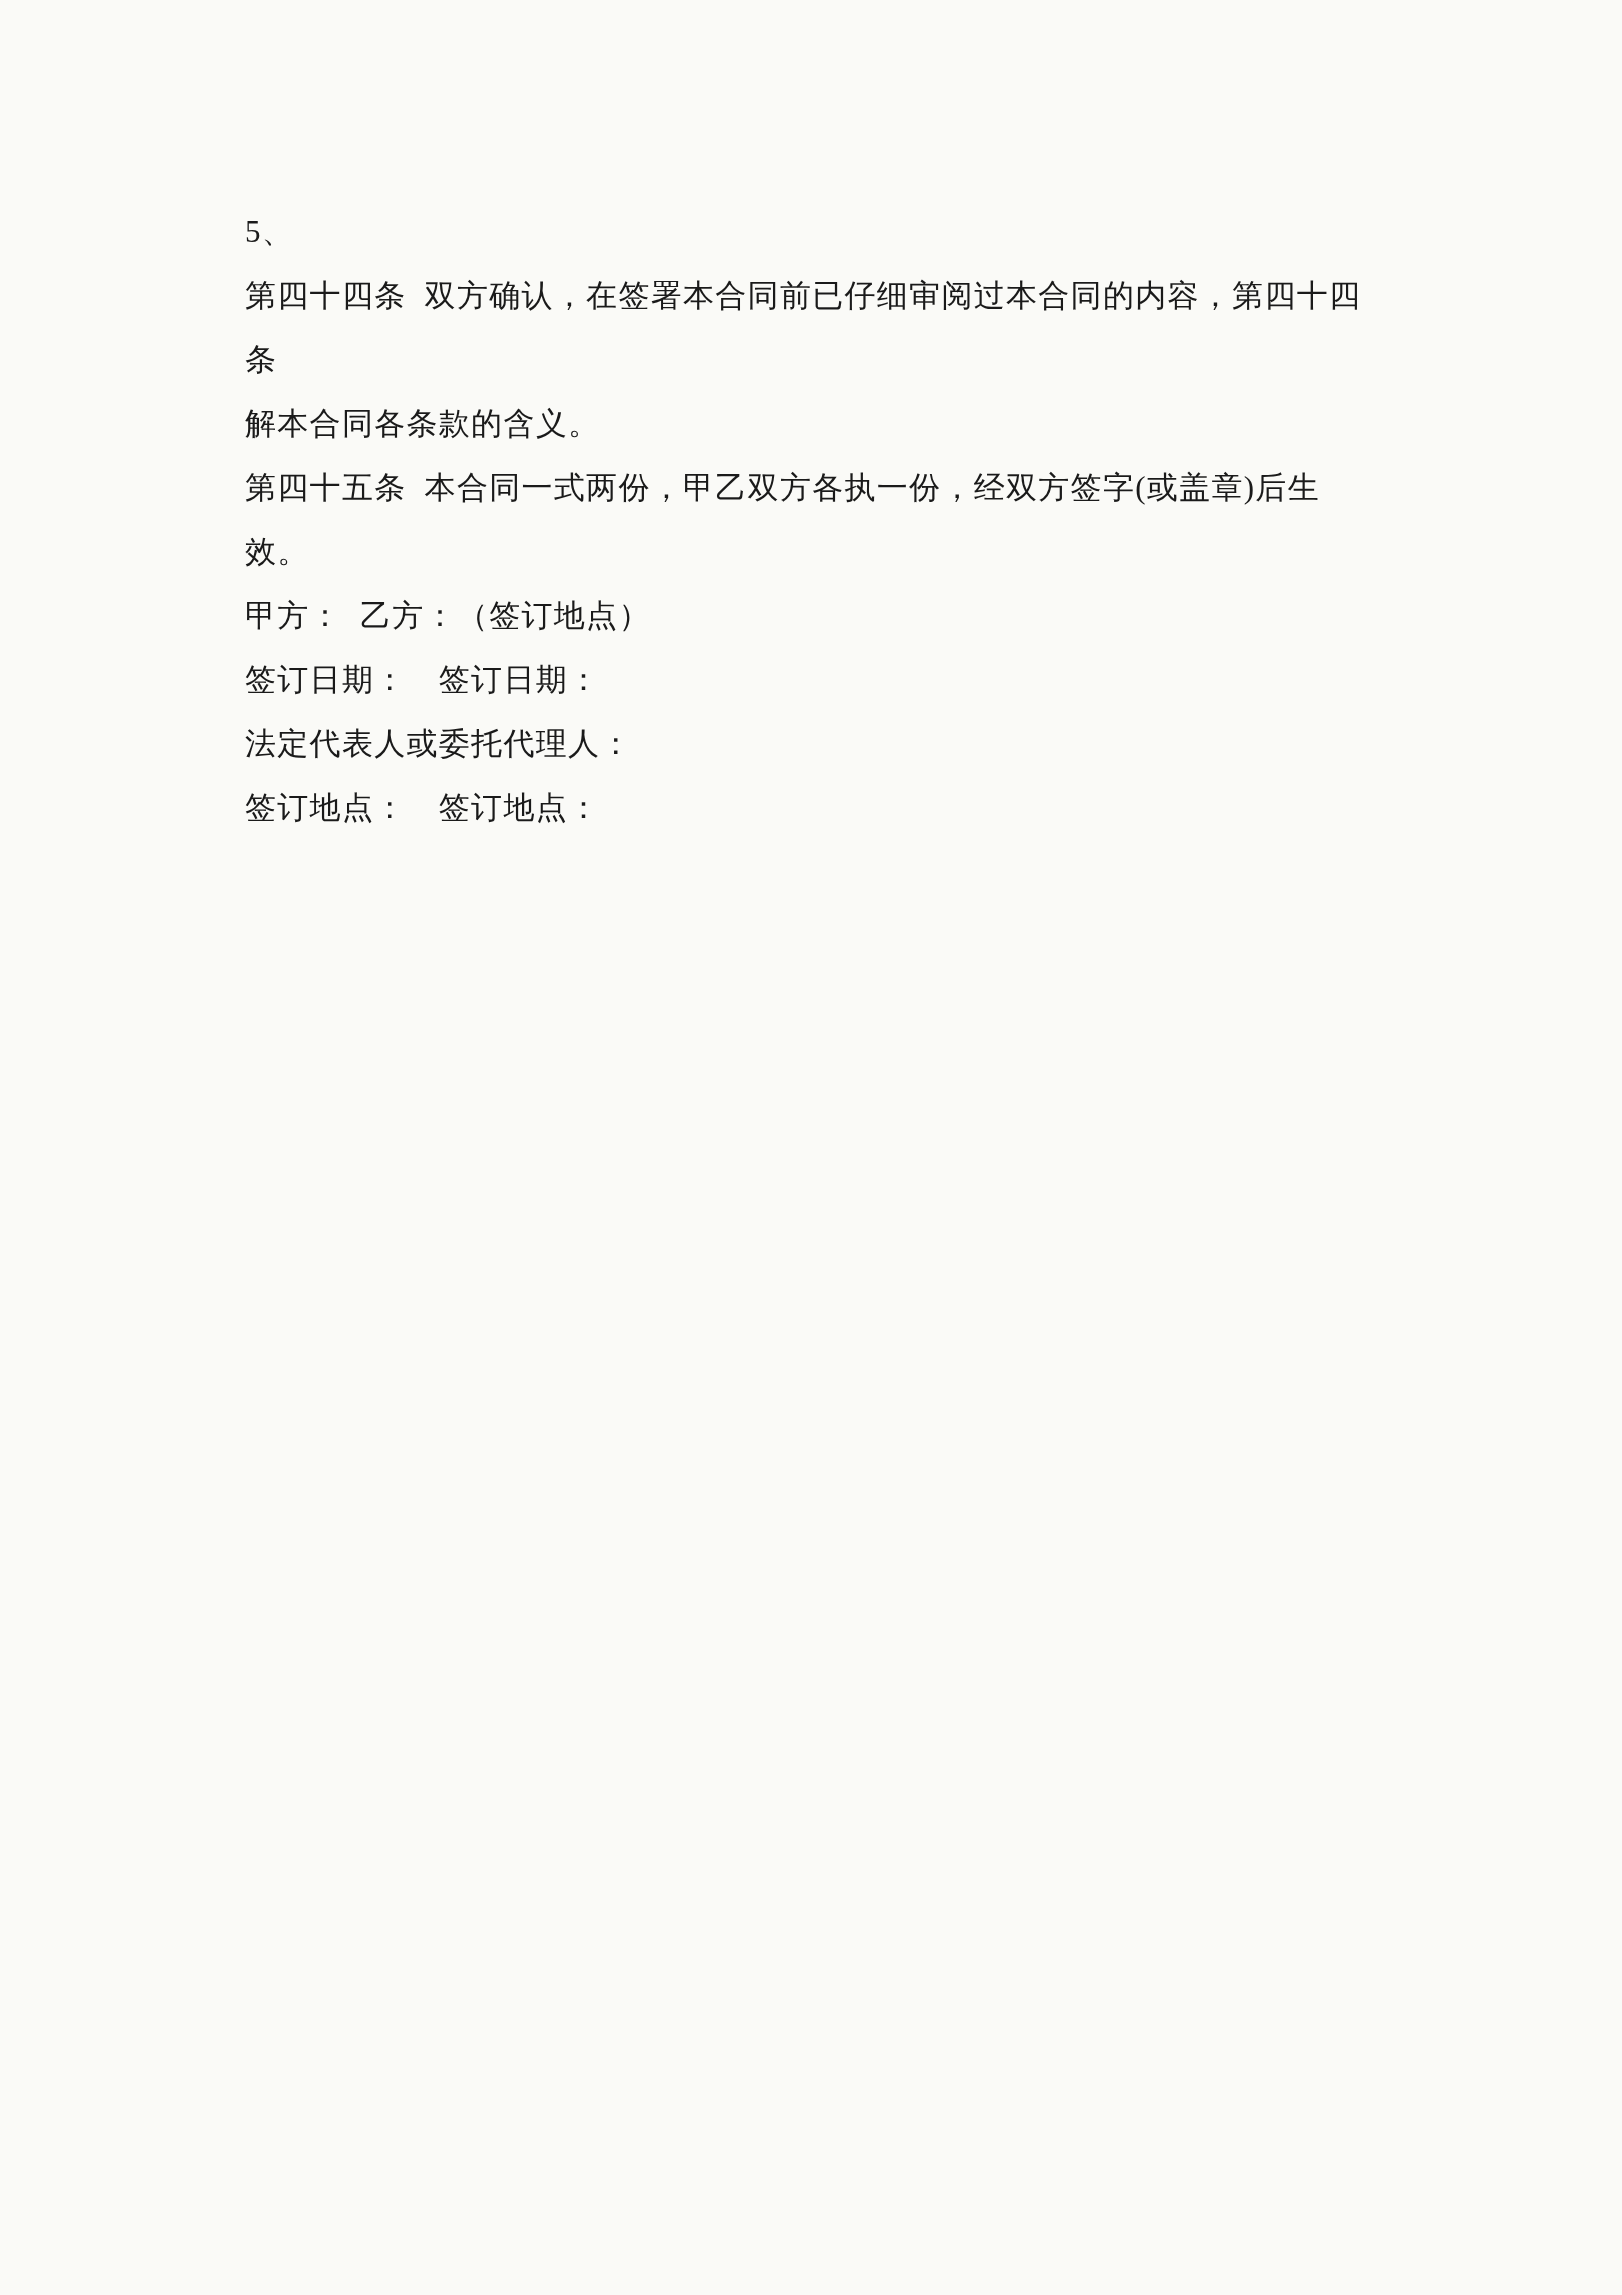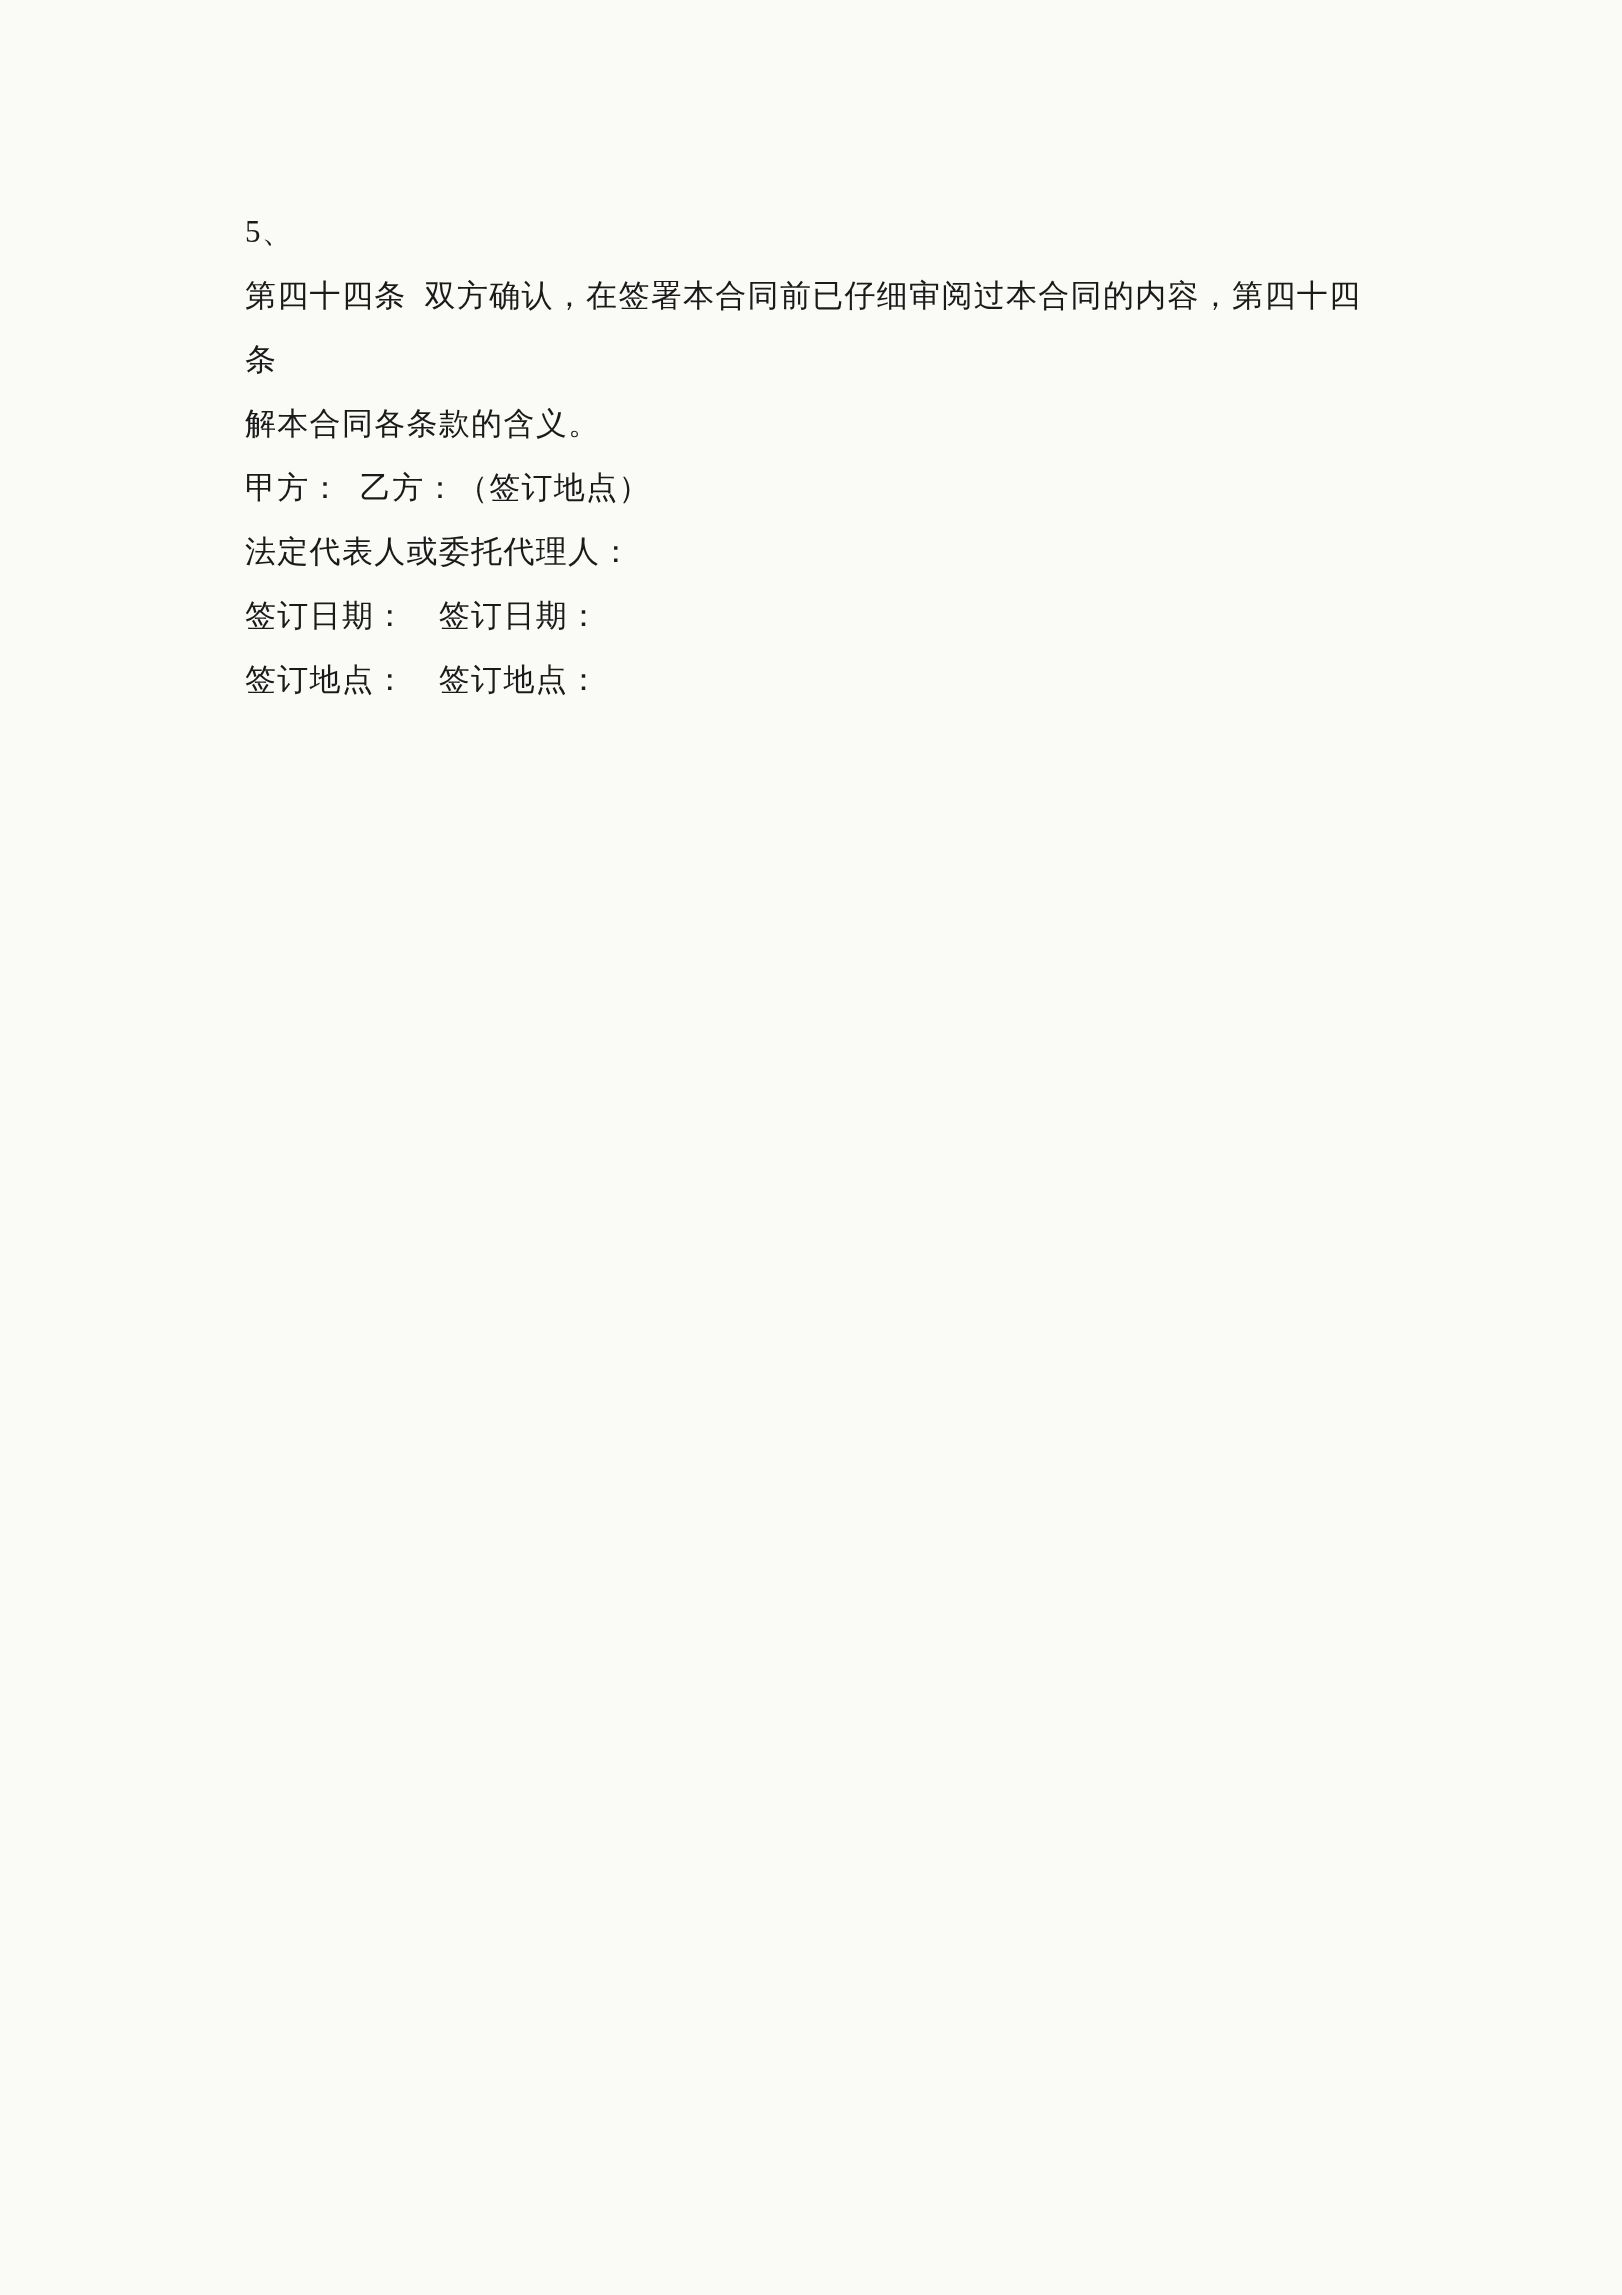--- a/index.html
+++ b/index.html
@@ -31,19 +31,20 @@
   }
 </style>
 </head>
 <body>
 
 <div class="page">
   <div class="content">
     <p class="doc-line">5、</p>
     <p class="doc-line">第四十四条  双方确认，在签署本合同前已仔细审阅过本合同的内容，第四十四条</p>
     <p class="doc-line">解本合同各条款的含义。</p>
+    <p class="doc-line">第四十五条  本合同一式两份，甲乙双方各执一份，经双方签字(或盖章)后生效。</p>
     <p class="doc-line">甲方：  乙方：（签订地点）</p>
+    <p class="doc-line">签订日期：　签订日期：</p>
     <p class="doc-line">法定代表人或委托代理人：</p>
-    <p class="doc-line">签订日期：　签订日期：</p>
     <p class="doc-line">签订地点：　签订地点：</p>
   </div>
 </div>
 
 
 </body></html>

